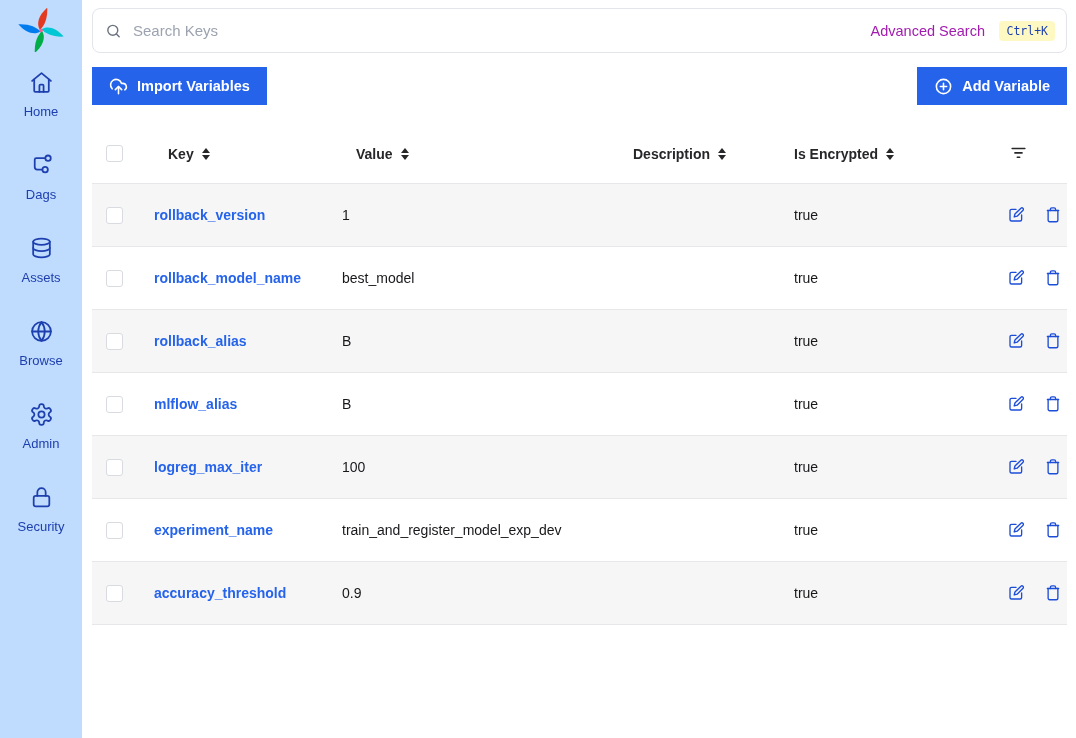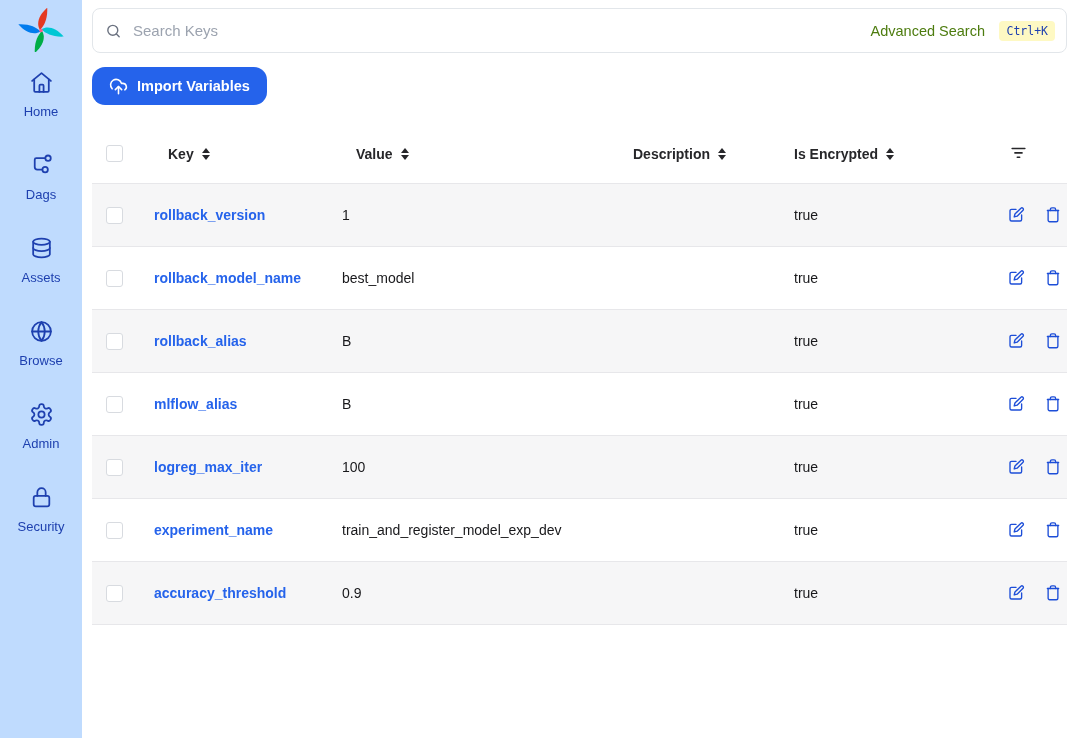--- a/index.html
+++ b/index.html
@@ -31,28 +31,28 @@
   .main{flex:1;padding:8px 9px 0 10px;display:flex;flex-direction:column;}
 
   .search-wrap{position:relative;height:45px;}
   .search-input{width:100%;height:45px;border:1px solid #e2e6ea;border-radius:8px;
     padding:0 230px 0 40px;font-size:15px;color:#374151;outline:none;
     font-family:"Liberation Sans",sans-serif;}
   .search-input::placeholder{color:#9ca3af;}
   .search-icon{position:absolute;left:13px;top:50%;transform:translateY(-50%);
     width:17px;height:17px;stroke:#6b7280;}
   .adv-search{position:absolute;right:82px;top:50%;transform:translateY(-50%);
-    color:#4d7c0f;font-size:14.5px;cursor:pointer;}
+    color:#a21caf;font-size:14.5px;cursor:pointer;}
   .kbd{position:absolute;right:12px;top:50%;transform:translateY(-50%);
     background:#fef9c3;color:#1e40af;border-radius:4px;padding:3px 7px;
     font-family:"DejaVu Sans Mono",monospace;font-size:11.5px;}
 
   .toolbar{margin-top:14px;display:flex;justify-content:space-between;align-items:center;}
   .btn{display:inline-flex;align-items:center;gap:9px;background:var(--accent);
-    color:#fff;border:none;border-radius:13px;height:38px;padding:0 17px;
+    color:#fff;border:none;border-radius:0;height:38px;padding:0 17px;
     font-size:14.5px;font-weight:700;cursor:pointer;font-family:"Liberation Sans",sans-serif;}
   .btn svg{width:19px;height:19px;stroke:#fff;}
 
   
   table{margin-top:20px;width:100%;border-collapse:collapse;table-layout:fixed;}
   col.c-cb{width:48px;} col.c-key{width:188px;} col.c-val{width:280px;}
   col.c-desc{width:172px;} col.c-enc{width:193px;} col.c-act{width:auto;}
   thead th{height:58px;vertical-align:middle;text-align:left;padding:0 12px 0 14px;
     font-size:14px;font-weight:700;color:#27272a;border-bottom:1px solid var(--border);}
   thead th .th-inner{display:inline-flex;align-items:center;gap:8px;margin-left:14px;cursor:pointer;}
@@ -159,20 +159,27 @@
     </div>
 
     <div class="toolbar">
       <button class="btn">
         <svg viewBox="0 0 24 24" fill="none" stroke-width="2" stroke-linecap="round" stroke-linejoin="round">
           <path d="M4 14.9A7 7 0 1 1 15.7 8h1.8a4.5 4.5 0 0 1 2.5 8.2"></path>
             <path d="M12 12v9"></path>
             <path d="m8 16 4-4 4 4"></path>
         </svg>
         <span>Import Variables</span>
+      </button>
+      <button class="btn">
+        <svg viewBox="0 0 24 24" fill="none" stroke-width="2" stroke-linecap="round">
+          <circle cx="12" cy="12" r="9"></circle>
+            <path d="M12 8v8M8 12h8"></path>
+        </svg>
+        <span>Add Variable</span>
       </button>
     </div>
 
     <table>
       <colgroup>
         <col class="c-cb">
           <col class="c-key">
           <col class="c-val">
         <col class="c-desc">
           <col class="c-enc">

